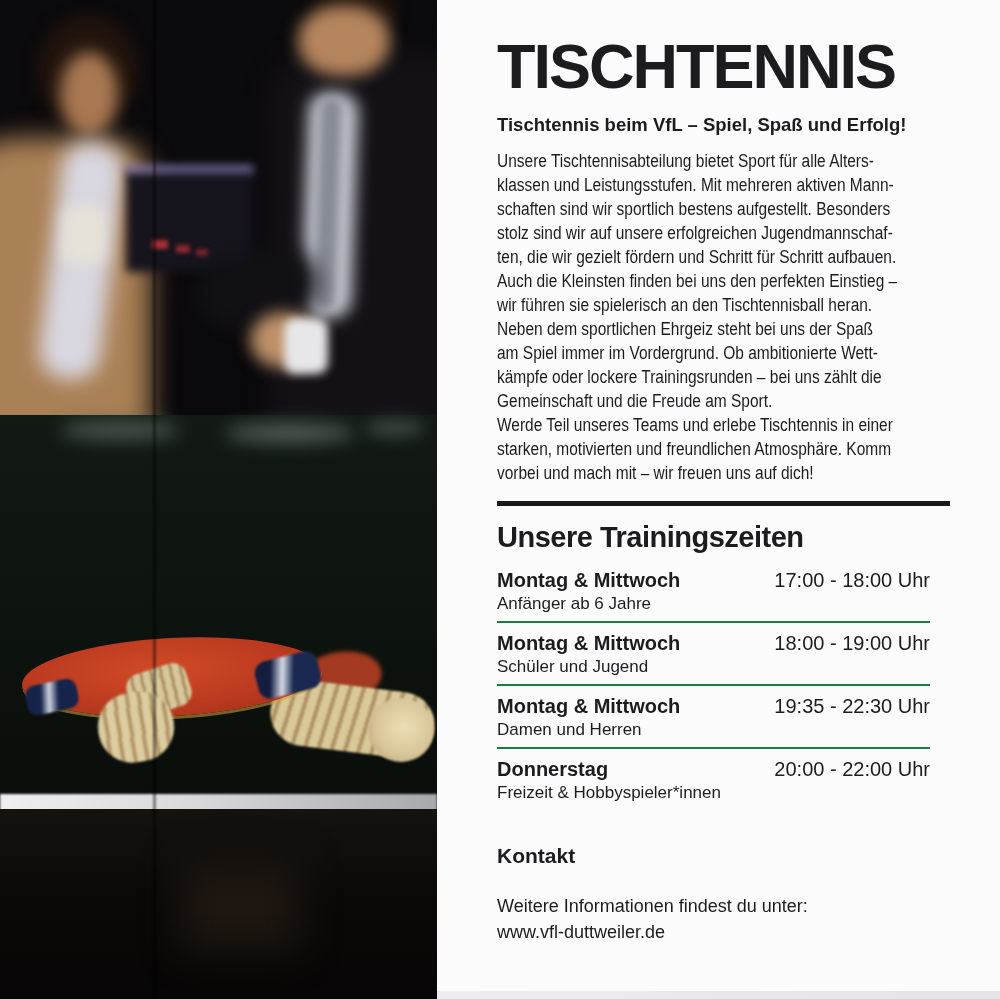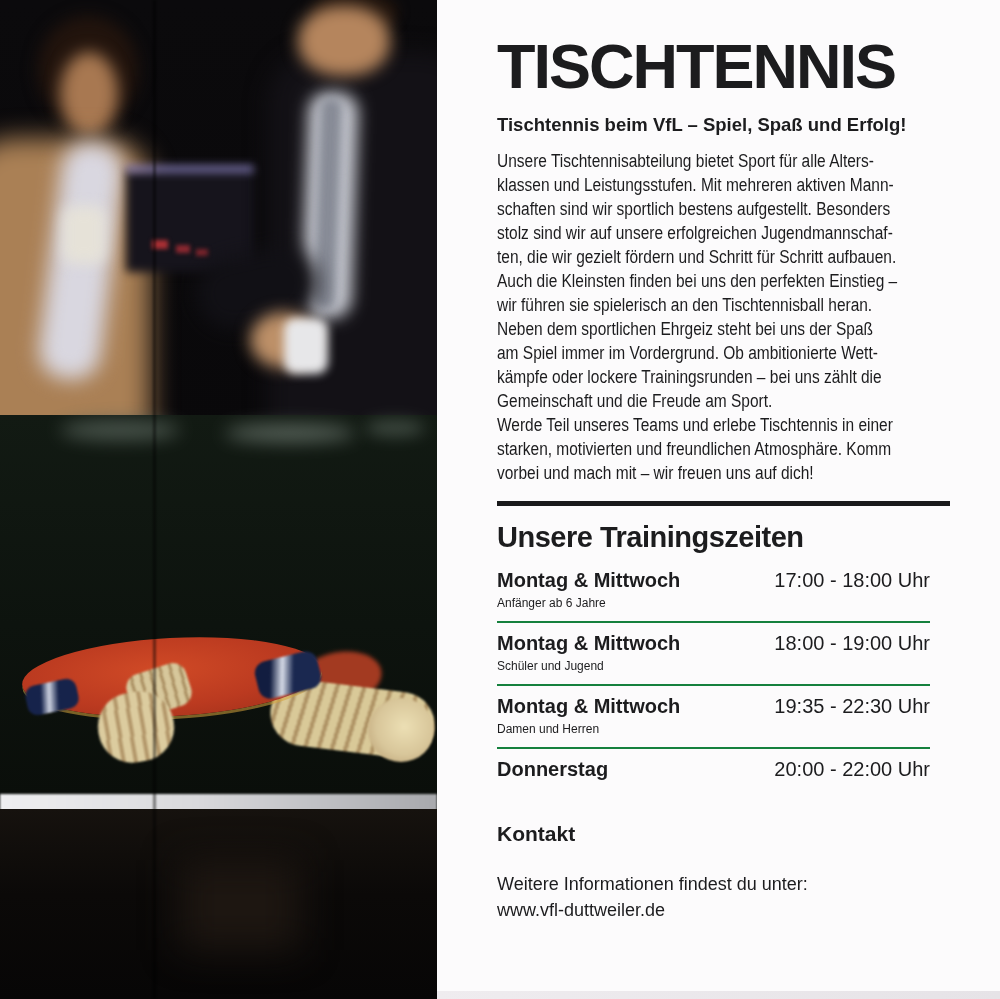--- a/index.html
+++ b/index.html
@@ -74,21 +74,21 @@
     white-space:pre-line;width:521px;transform:scaleX(0.86);transform-origin:0 0;
   }
   .rule{height:5px;width:453px;background:#19191b;margin-top:16px;}
   .training-heading{font-size:29px;font-weight:700;letter-spacing:-0.5px;margin:15px 0 6px;}
   .schedule{width:433px;}
   .t-row{padding:9px 0 8px;border-bottom:2px solid #15803d;}
   .t-row:last-child{border-bottom:none;}
   .t-line1{display:flex;justify-content:space-between;align-items:baseline;font-size:20px;line-height:22px;}
   .t-day{font-weight:700;}
   .t-time{font-weight:400;white-space:nowrap;}
-  .t-group{font-size:12px;line-height:19px;margin-top:3px;}
+  .t-group{font-size:17px;line-height:19px;margin-top:3px;}
   .contact-heading{font-size:21px;font-weight:700;margin:34px 0 0;}
   .contact-phone{font-size:19px;margin:17px 0 0;}
   .contact-more{font-size:18px;margin:28px 0 0;}
   .contact-site{font-size:18px;margin:5px 0 0;}
   .scan-strip{position:absolute;left:437px;top:991px;width:563px;height:8px;
     background:linear-gradient(90deg,#efecef,#e6e3e7);}
 </style>
 </head>
 <body>
 
@@ -170,20 +170,21 @@
         <span class="t-day">Montag &amp; Mittwoch</span>
         <span class="t-time">19:35 - 22:30 Uhr</span>
       </div>
       <div class="t-group">Damen und Herren</div>
     </div>
     <div class="t-row">
       <div class="t-line1">
         <span class="t-day">Donnerstag</span>
         <span class="t-time">20:00 - 22:00 Uhr</span>
       </div>
+      <div class="t-group">Freizeit &amp; Hobbyspieler*innen</div>
     </div>
   </div>
 
   <h4 class="contact-heading">Kontakt</h4>
   <p class="contact-more">Weitere Informationen findest du unter:</p>
   <p class="contact-site">www.vfl-duttweiler.de</p>
 </main>
 
 <div class="scan-strip"></div>
 

